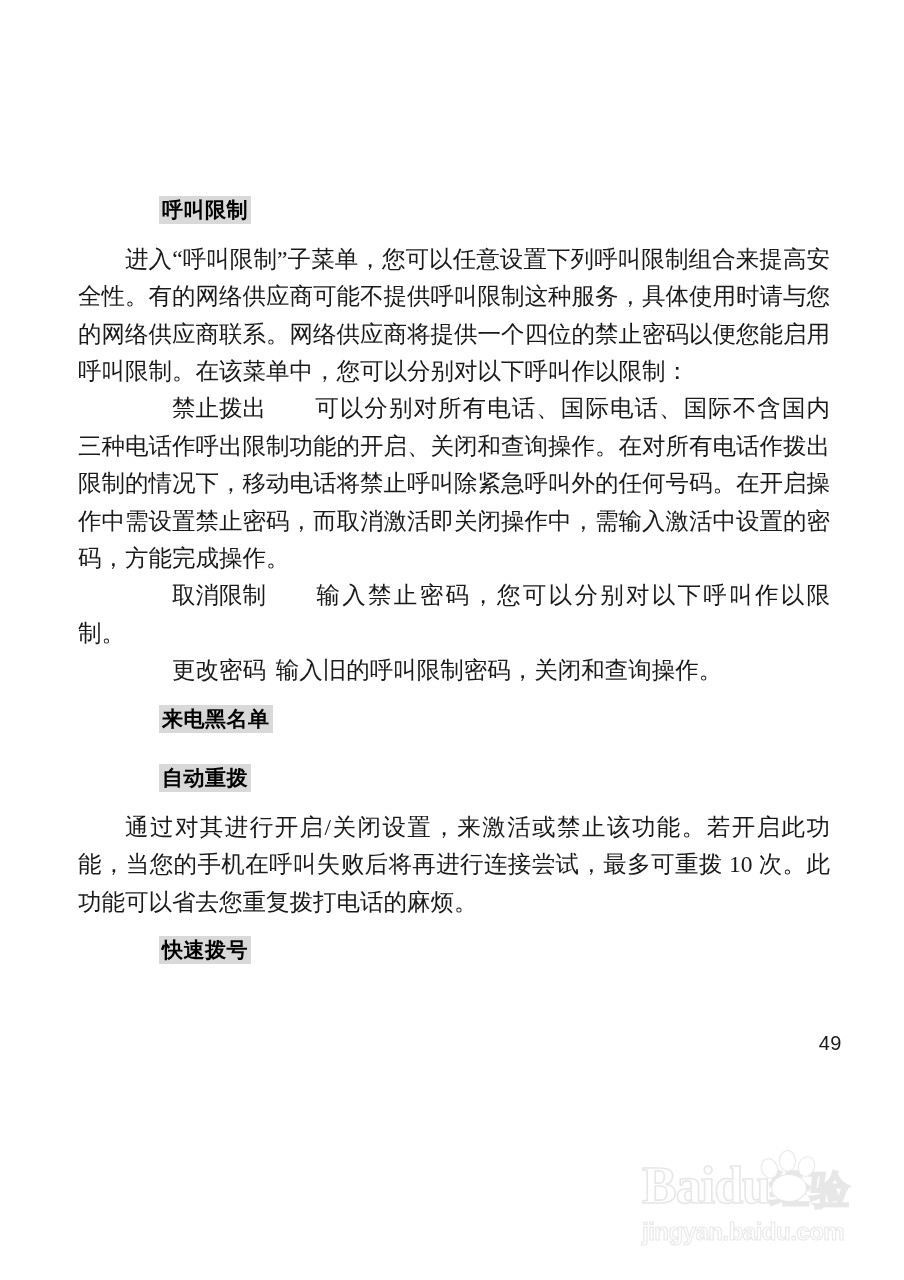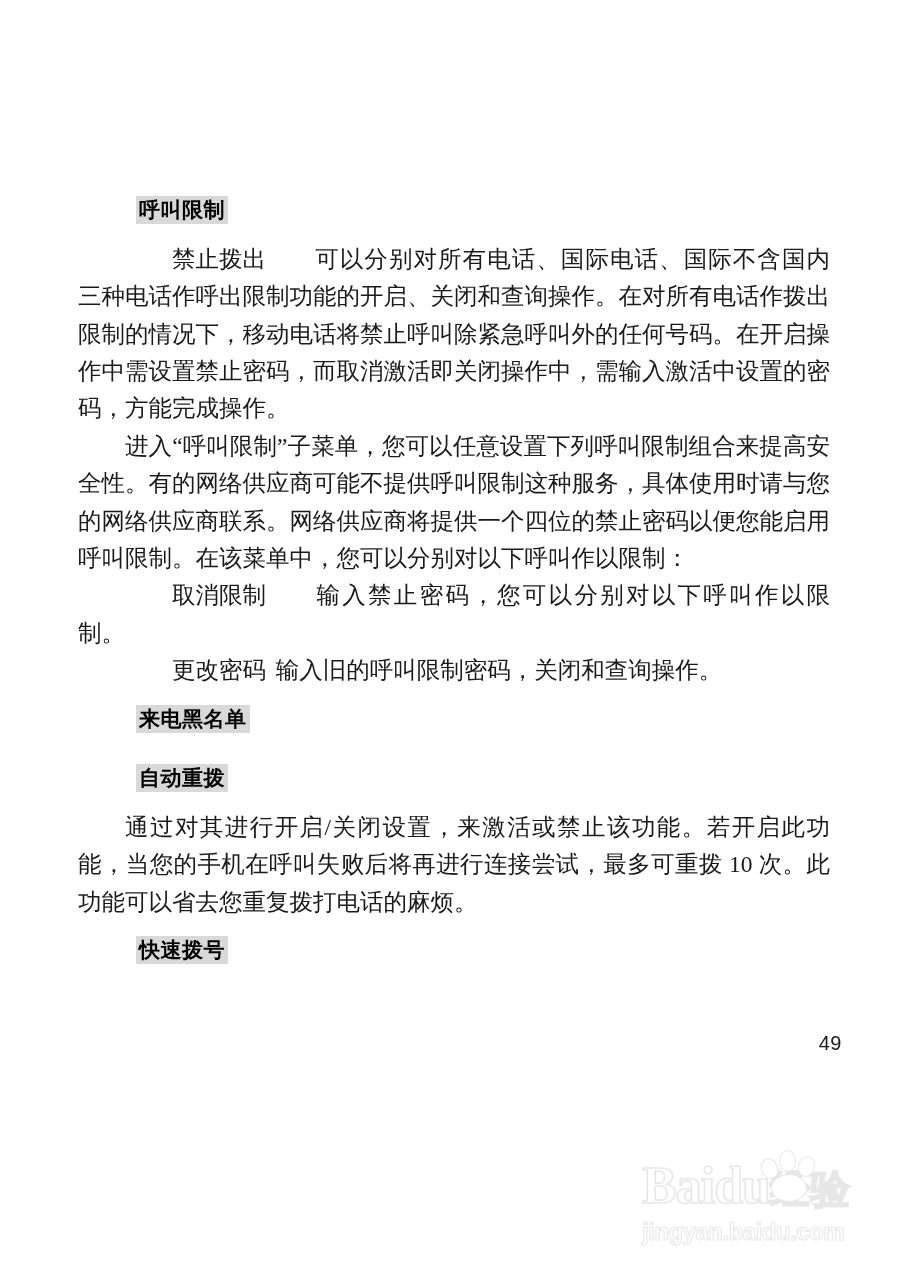--- a/index.html
+++ b/index.html
@@ -32,20 +32,21 @@
     font-family: "Liberation Sans", "DejaVu Sans", sans-serif;
     font-weight: bold;
     font-size: 21px;
     line-height: 1.32;
     letter-spacing: 0.5px;
     color: #000000;
   }
   .heading > span {
     background: #d9d9d9;
     padding: 2px 3px 3px 3px;
+    margin-left: 23px;
   }
 
   .gap-after-heading { height: 17px; }
   .gap-before-heading { height: 15px; }
 
   
   p.body {
     margin: 0;
     padding: 0;
     font-size: 23.5px;
@@ -134,22 +135,22 @@
   .wm-row { position: relative; display: flex; align-items: baseline; }
 </style>
 </head>
 <body>
 
 <div class="page">
 
   <div class="content">
       <div class="heading"><span>呼叫限制</span></div>
       <div class="gap-after-heading"></div>
+      <p class="body"><span>进入“呼叫限制”子菜单，您可以任意设置下列呼叫限制组合来提高安全性。有的网络供应商可能不提供呼叫限制这种服务，具体使用时请与您的网络供应商联系。网络供应商将提供一个四位的禁止密码以便您能启用呼叫限制。在该菜单中，您可以分别对以下呼叫作以限制：</span></p>
       <p class="body"><span class="term">禁止拨出</span><span class="gap-wide"></span><span>可以分别对所有电话、国际电话、国际不含国内三种电话作呼出限制功能的开启、关闭和查询操作。在对所有电话作拨出限制的情况下，移动电话将禁止呼叫除紧急呼叫外的任何号码。在开启操作中需设置禁止密码，而取消激活即关闭操作中，需输入激活中设置的密码，方能完成操作。</span></p>
-      <p class="body"><span>进入“呼叫限制”子菜单，您可以任意设置下列呼叫限制组合来提高安全性。有的网络供应商可能不提供呼叫限制这种服务，具体使用时请与您的网络供应商联系。网络供应商将提供一个四位的禁止密码以便您能启用呼叫限制。在该菜单中，您可以分别对以下呼叫作以限制：</span></p>
       <p class="body"><span class="term">取消限制</span><span class="gap-wide"></span><span>输入禁止密码，您可以分别对以下呼叫作以限制。</span></p>
       <p class="body"><span class="term">更改密码</span><span class="gap-small"></span><span>输入旧的呼叫限制密码，关闭和查询操作。</span></p>
       <div class="gap-before-heading"></div>
       <div class="heading"><span>来电黑名单</span></div>
       <div class="gap-after-heading"></div>
       <div class="gap-before-heading"></div>
       <div class="heading"><span>自动重拨</span></div>
       <div class="gap-after-heading"></div>
       <p class="body"><span>通过对其进行开启/关闭设置，来激活或禁止该功能。若开启此功能，当您的手机在呼叫失败后将再进行连接尝试，最多可重拨 10 次。此功能可以省去您重复拨打电话的麻烦。</span></p>
       <div class="gap-before-heading"></div>

